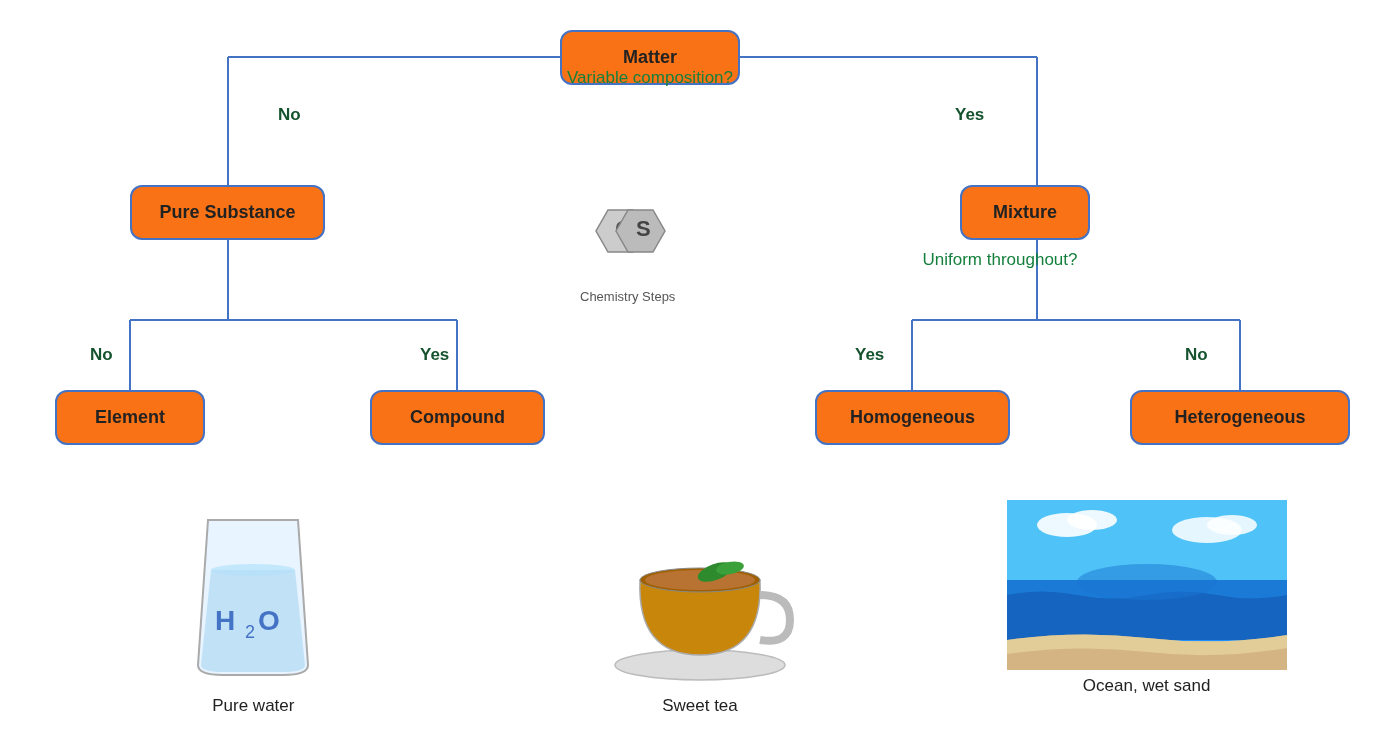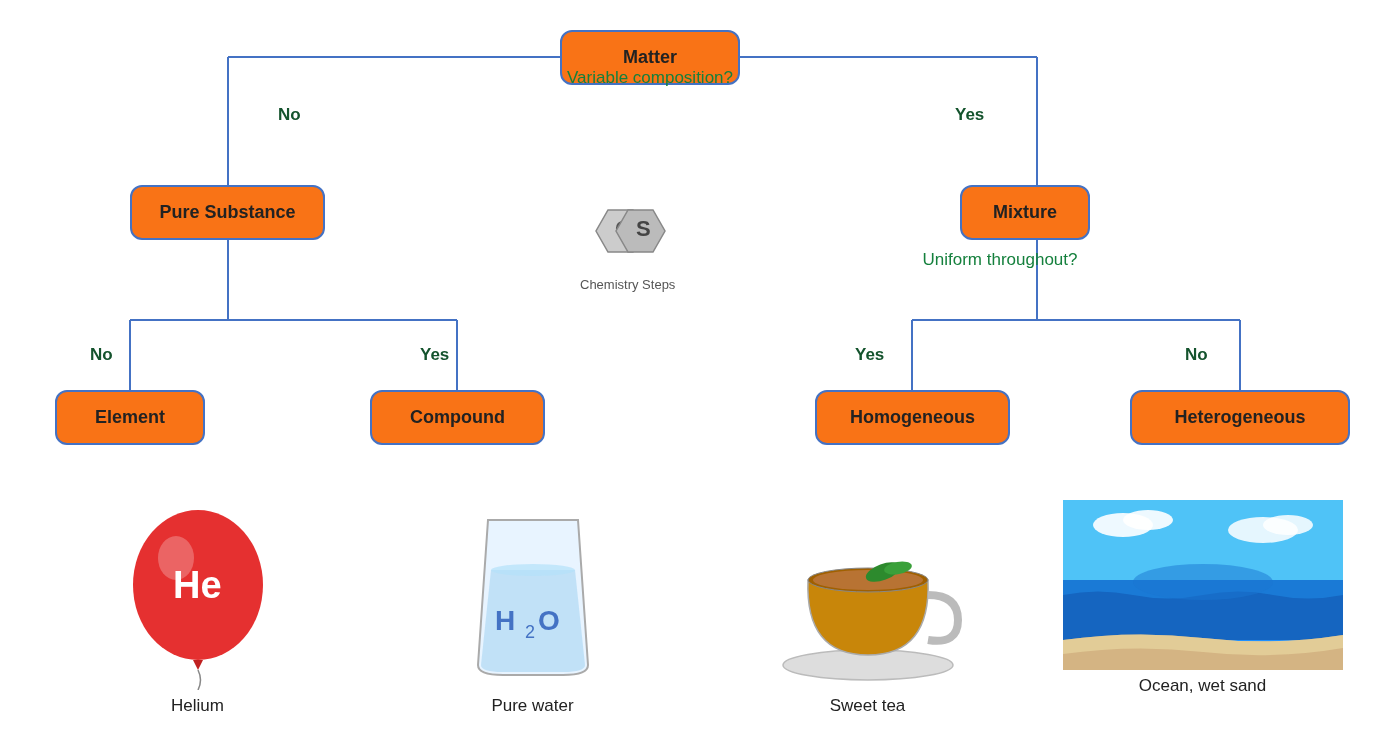--- a/index.html
+++ b/index.html
@@ -175,42 +175,27 @@
 
   <div class="logo-wrap">
     <svg width="90" height="75" viewBox="0 0 90 75">
 
       <polygon points="25,10 50,10 62,31 50,52 25,52 13,31" fill="#ccc" stroke="#888" stroke-width="1.5"></polygon>
       <text x="32" y="36" font-size="22" font-weight="bold" fill="#555" font-family="Arial">C</text>
 
       <polygon points="45,10 70,10 82,31 70,52 45,52 33,31" fill="#bbb" stroke="#888" stroke-width="1.5"></polygon>
       <text x="53" y="36" font-size="22" font-weight="bold" fill="#444" font-family="Arial">S</text>
     </svg>
-    <span style="font-size:13px; color:#555; margin-top:2px;">Chemistry Steps</span>
+    <span style="font-size:13px; color:#555; margin-top:14px;">Chemistry Steps</span>
   </div>
 
 </div>
 
 <div class="images-row">
 
-  <div class="image-item">
-    <svg width="160" height="190" viewBox="0 0 160 190">
-
-      <ellipse cx="80" cy="85" rx="65" ry="75" fill="#E53030"></ellipse>
-
-      <ellipse cx="58" cy="58" rx="18" ry="22" fill="rgba(255,255,255,0.25)"></ellipse>
-
-      <polygon points="75,160 85,160 80,170" fill="#C02020"></polygon>
-
-      <path d="M80,170 Q85,180 80,190" stroke="#888" stroke-width="1.5" fill="none"></path>
-
-      <text x="55" y="98" font-size="38" font-weight="bold" fill="white" font-family="Arial">He</text>
-    </svg>
-    <span class="caption">Helium</span>
-  </div>
 
   <div class="image-item">
     <svg width="160" height="190" viewBox="0 0 160 190">
 
       <path d="M35,20 L25,165 Q25,175 50,175 L110,175 Q135,175 135,165 L125,20 Z" fill="rgba(180,220,255,0.3)" stroke="#aaa" stroke-width="2"></path>
 
       <path d="M38,70 L28,165 Q28,172 50,172 L110,172 Q132,172 132,165 L122,70 Z" fill="rgba(160,210,240,0.55)"></path>
 
       <ellipse cx="80" cy="70" rx="42" ry="6" fill="rgba(180,225,250,0.7)"></ellipse>
 

